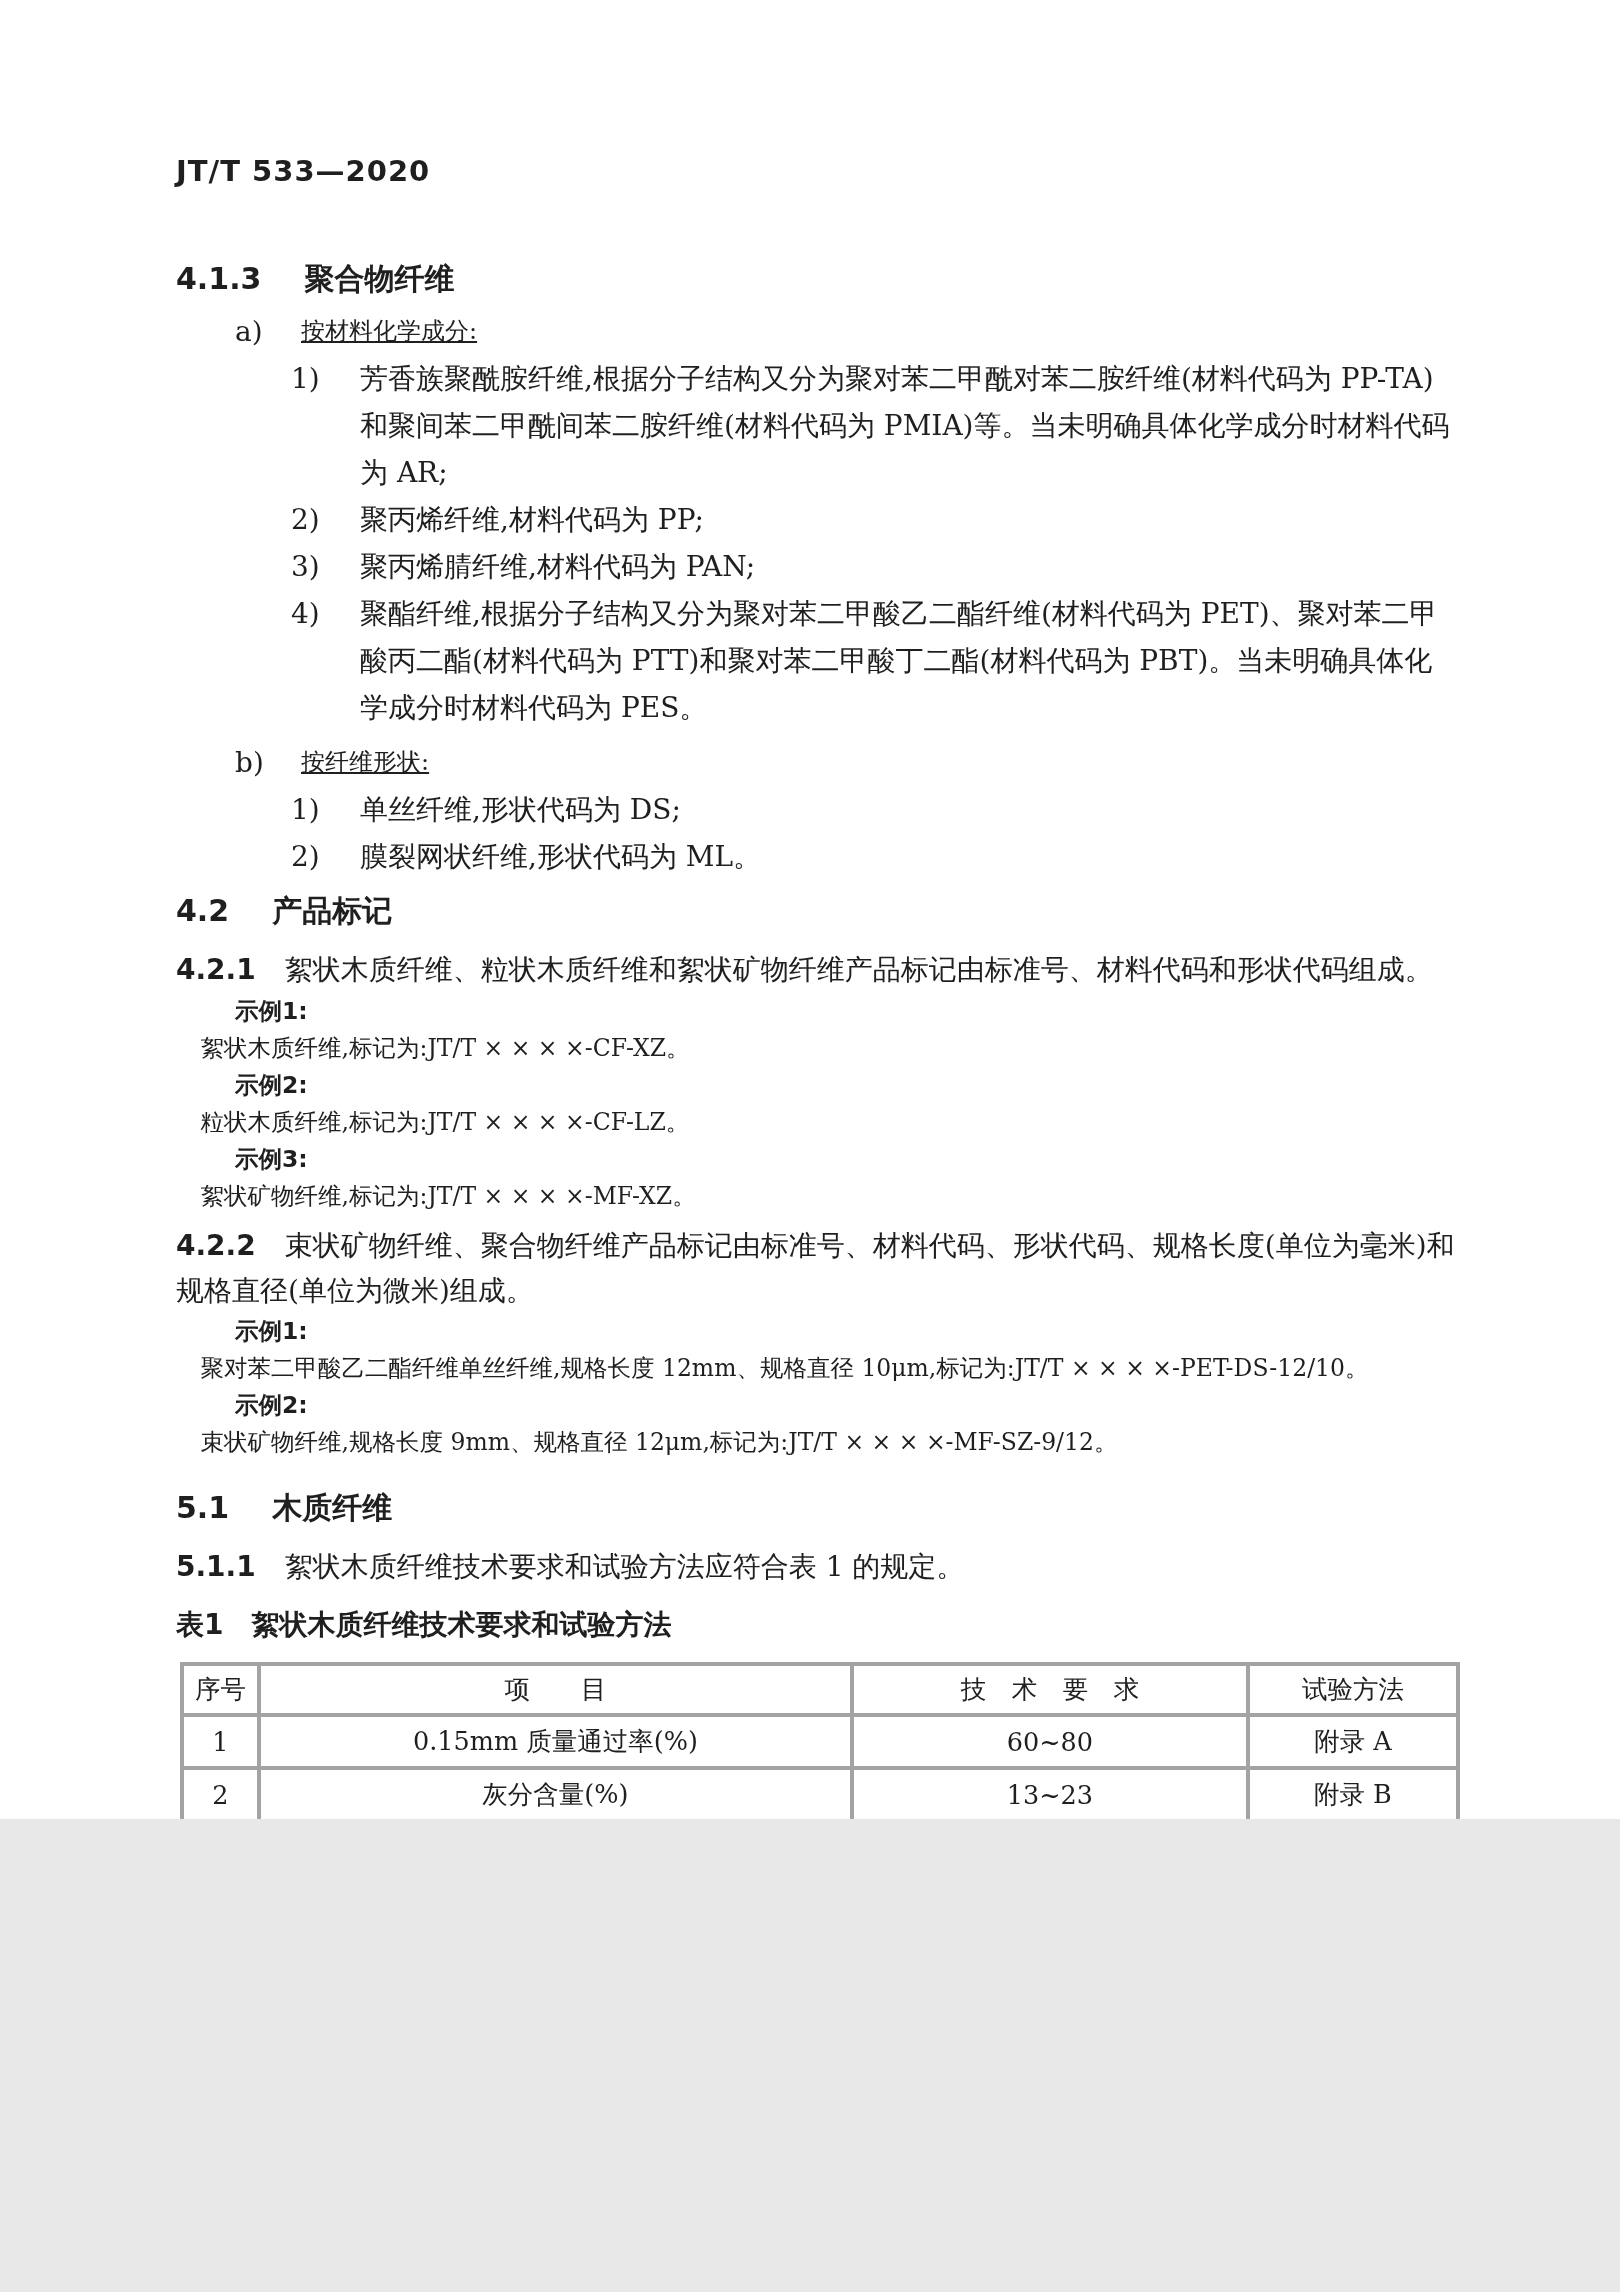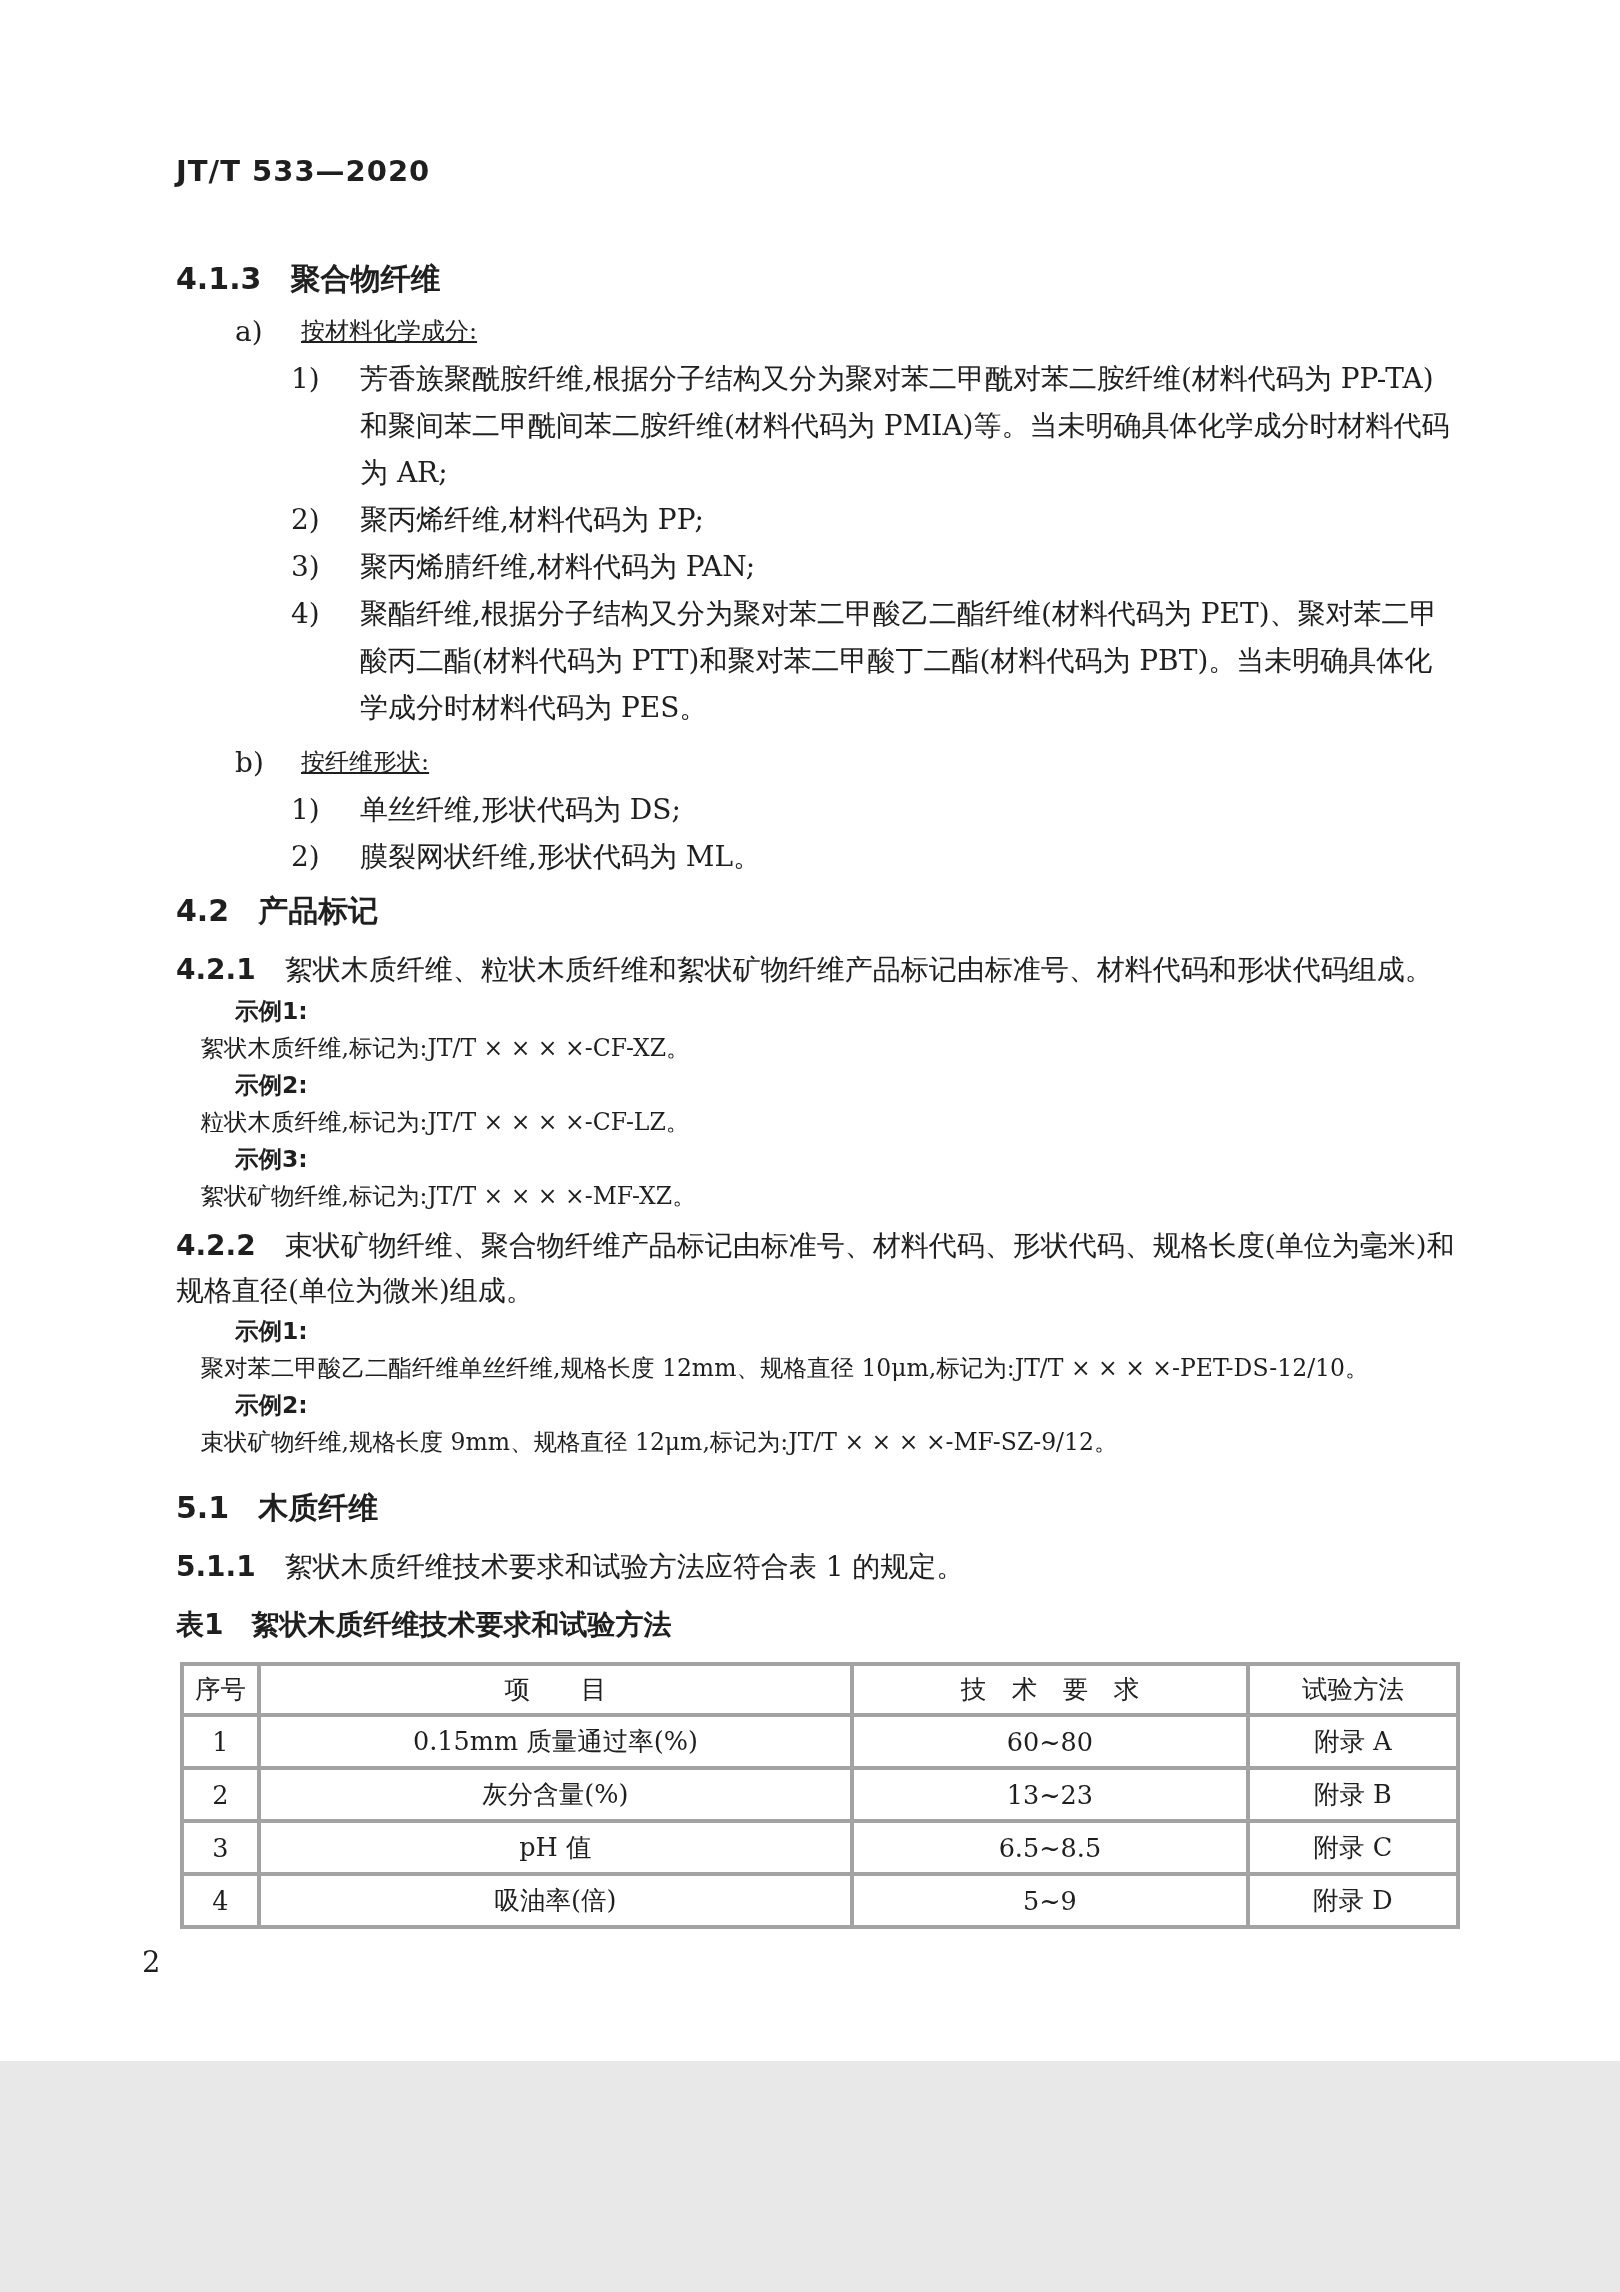--- a/index.html
+++ b/index.html
@@ -1,38 +1,38 @@
 <!DOCTYPE html>
 <html><head>
 <meta charset="utf-8">
 <style>
   html,body{margin:0;padding:0;background:#e8e8e8;}
   .page{
     position:relative;
-    width:1620px;height:2061px;
+    width:1620px;height:1819px;
     background:#ffffff;
     box-sizing:border-box;
     padding:155px 160px 0 176px;
     color:#1f1f1f;
     font-family:"DejaVu Serif","Liberation Serif",serif;
     overflow:hidden;
   }
   .doc-code{
     font-family:"DejaVu Sans","Liberation Sans",sans-serif;
     font-weight:bold;font-size:29px;line-height:33px;letter-spacing:1px;
   }
   .h-sans{
     font-family:"DejaVu Sans","Liberation Sans",sans-serif;
     font-weight:bold;font-size:30px;line-height:43px;
   }
   .h413{margin-top:69px;}
   .h42{margin-top:9.8px;}
   .h5{margin-top:44px;}
   .h51{margin-top:25.5px;}
-  .hnum{margin-right:29px;}
+  .hnum{margin-right:43px;}
   .body{font-size:28px;line-height:47px;margin:0;}
   .intro{margin-top:25.5px;text-indent:59px;}
   .alpha{display:flex;margin-left:59px;margin-top:7.8px;}
   .alabel{flex:0 0 66px;font-size:28px;line-height:47px;}
   .atext{flex:1;font-size:24px;line-height:47px;text-decoration:underline;}
   .numitem{display:flex;margin-left:115px;}
   .nlabel{flex:0 0 69px;font-size:28px;line-height:47px;}
   .ntext{flex:1;font-size:28px;line-height:47px;}
   .clause{margin-top:13.7px;font-size:28px;line-height:47px;}
   .clause .cnum{

